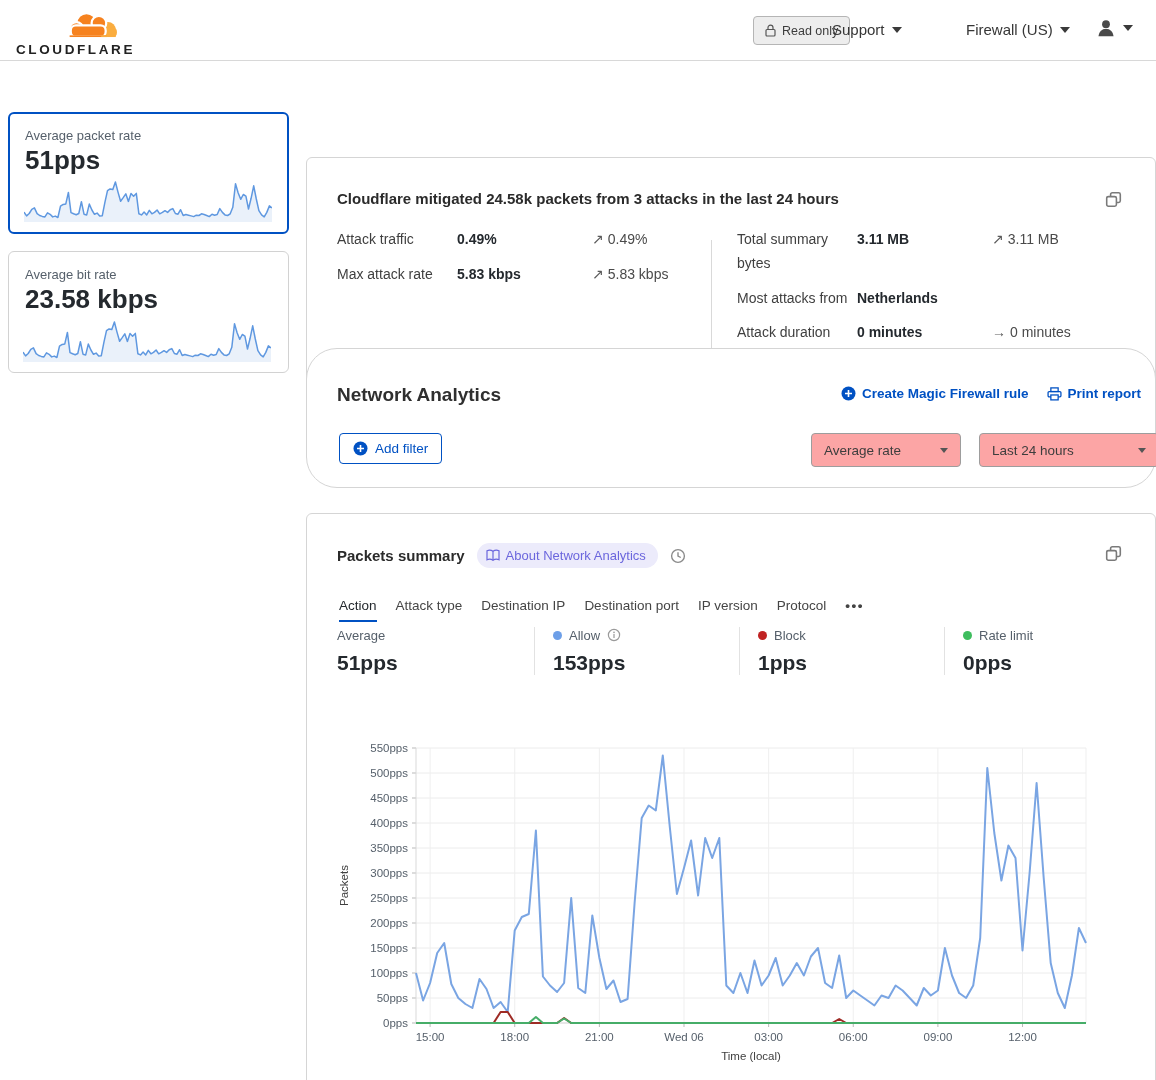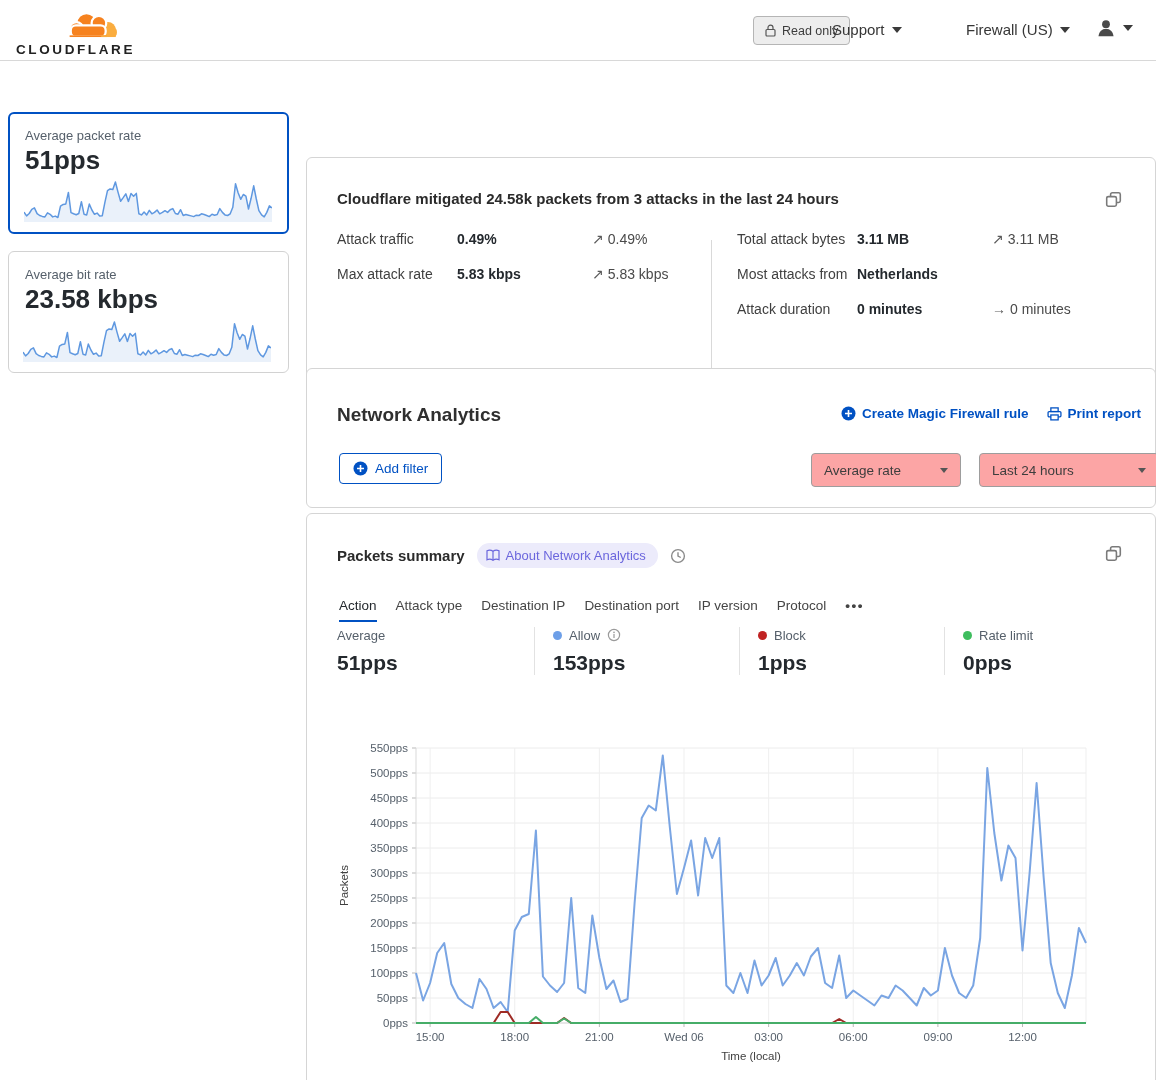--- a/index.html
+++ b/index.html
@@ -145,38 +145,38 @@
         </div>
         <div class="srow">
           <span class="lbl">Max attack rate</span>
           <span class="val">5.83 kbps</span>
           <span class="trd"><span class="ar">↗</span>5.83 kbps</span>
         </div>
       </div>
     <div class="vdiv"></div>
     <div class="sum-col" style="left:430px; width:400px;" id="sum-col-1">
         <div class="srow">
-          <span class="lbl">Total attack bytes</span>
+          <span class="lbl">Total summary bytes</span>
           <span class="val">3.11 MB</span>
           <span class="trd"><span class="ar">↗</span>3.11 MB</span>
         </div>
         <div class="srow">
           <span class="lbl">Most attacks from</span>
           <span class="val">Netherlands</span>
           <span class="trd"></span>
         </div>
         <div class="srow">
           <span class="lbl">Attack duration</span>
           <span class="val">0 minutes</span>
           <span class="trd"><span class="ar">→</span>0 minutes</span>
         </div>
       </div>
   </div>
 
-  <div class="card" style="top:368px; height:140px;">
+  <div class="card" style="top:348px; height:140px;border-radius:31px;">
     <div class="na-title">Network Analytics</div>
     <div class="na-links">
       <span class="na-link">
         <svg width="15" height="15" viewBox="0 0 15 15">
           <circle cx="7.5" cy="7.5" r="7" fill="#0051C3"></circle>
           <path d="M7.5 4 V11 M4 7.5 H11" stroke="#fff" stroke-width="1.6"></path>
         </svg>
         <span>Create Magic Firewall rule</span>
       </span>
       <span class="na-link">

